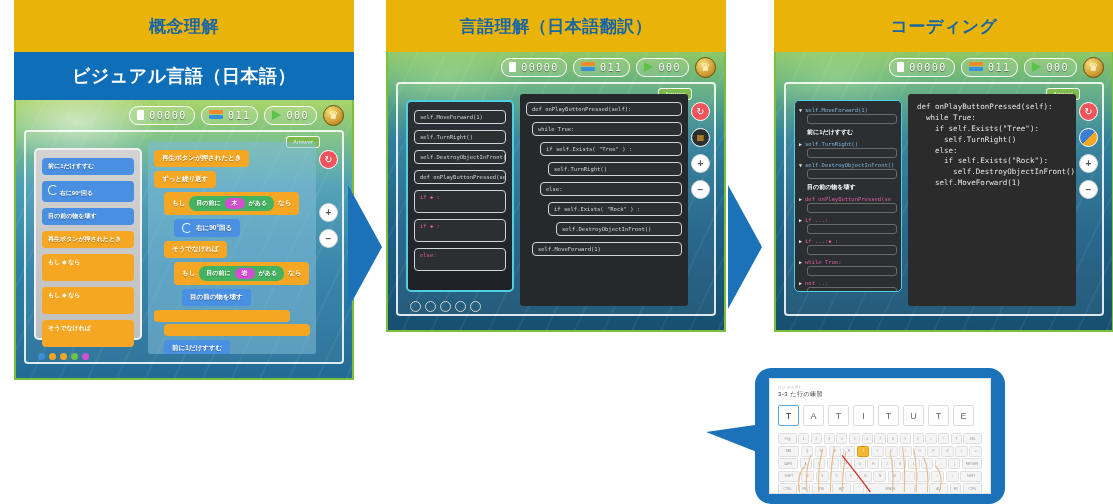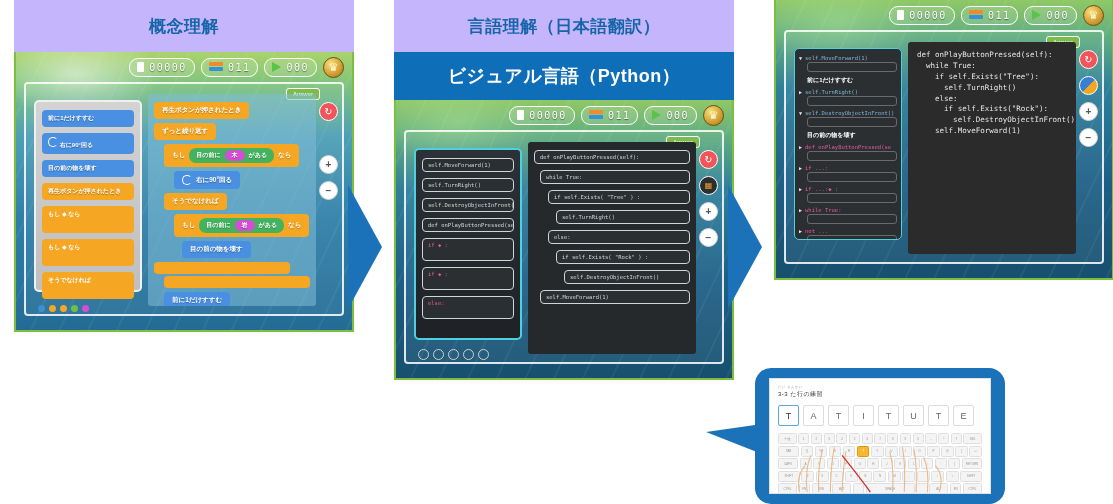--- a/index.html
+++ b/index.html
@@ -2,24 +2,24 @@
 <html><head>
 <meta charset="utf-8">
 <style>
   html,body{margin:0;padding:0;background:#ffffff;}
   body{width:1113px;height:504px;font-family:"Liberation Sans","DejaVu Sans",sans-serif;overflow:hidden;}
   .stage{position:relative;width:1113px;height:504px;}
 
   
   .col{position:absolute;top:0;width:340px;}
   .col-1{left:14px;}
-  .col-2{left:394px;}
+  .col-2{left:386px;}
   .col-3{left:774px;}
 
-  .cap{height:52px;background:#c4b5fd;display:flex;align-items:center;justify-content:center;}
+  .cap{height:52px;background:#eab308;display:flex;align-items:center;justify-content:center;}
   .cap-txt{color:#1565a8;font-weight:bold;font-size:17px;letter-spacing:.5px;}
 
   .sub{height:48px;background:#0e6eb8;display:flex;align-items:center;justify-content:center;}
   .sub-txt{color:#ffffff;font-weight:bold;font-size:18px;letter-spacing:.5px;}
 
   
   .shot{position:relative;height:278px;overflow:hidden;border-left:2px solid #7bbf3a;border-right:2px solid #7bbf3a;border-bottom:2px solid #7bbf3a;}
   .shot-bg{position:absolute;inset:0;
     background:
       radial-gradient(120px 60px at 18% 8%, rgba(255,255,255,.55), rgba(255,255,255,0) 70%),
@@ -125,20 +125,23 @@
 </style>
 </head>
 <body>
 
 <div class="stage">
 
   <div class="col col-1">
     <div class="cap">
       <span class="cap-txt">概念理解</span>
     </div>
+    <div class="sub">
+      <span class="sub-txt">ビジュアル言語（日本語）</span>
+    </div>
 
     <div class="shot">
       <div class="shot-bg"></div>
 
       <div class="hud">
         <div class="pill">
           <span class="ic-page"></span>
           <span class="val">00000</span>
         </div>
         <div class="pill">
@@ -249,23 +252,20 @@
       </div>
     </div>
   </div>
 
   <div class="arrow arrow-1"></div>
 
   <div class="col col-2">
     <div class="cap">
       <span class="cap-txt">言語理解（日本語翻訳）</span>
     </div>
-    <div class="sub">
-      <span class="sub-txt">ビジュアル言語（Python）</span>
-    </div>
 
     <div class="shot">
       <div class="shot-bg dark"></div>
 
       <div class="hud">
         <div class="pill">
           <span class="ic-page"></span>
           <span class="val">00000</span>
         </div>
         <div class="pill">
@@ -328,20 +328,23 @@
             <i></i>
             <i></i>
         </div>
       </div>
     </div>
   </div>
 
   <div class="arrow arrow-2"></div>
 
   <div class="col col-3">
+    <div class="cap">
+      <span class="cap-txt">コーディング</span>
+    </div>
 
     <div class="shot">
       <div class="shot-bg dark"></div>
 
       <div class="hud">
         <div class="pill">
           <span class="ic-page"></span>
           <span class="val">00000</span>
         </div>
         <div class="pill">

